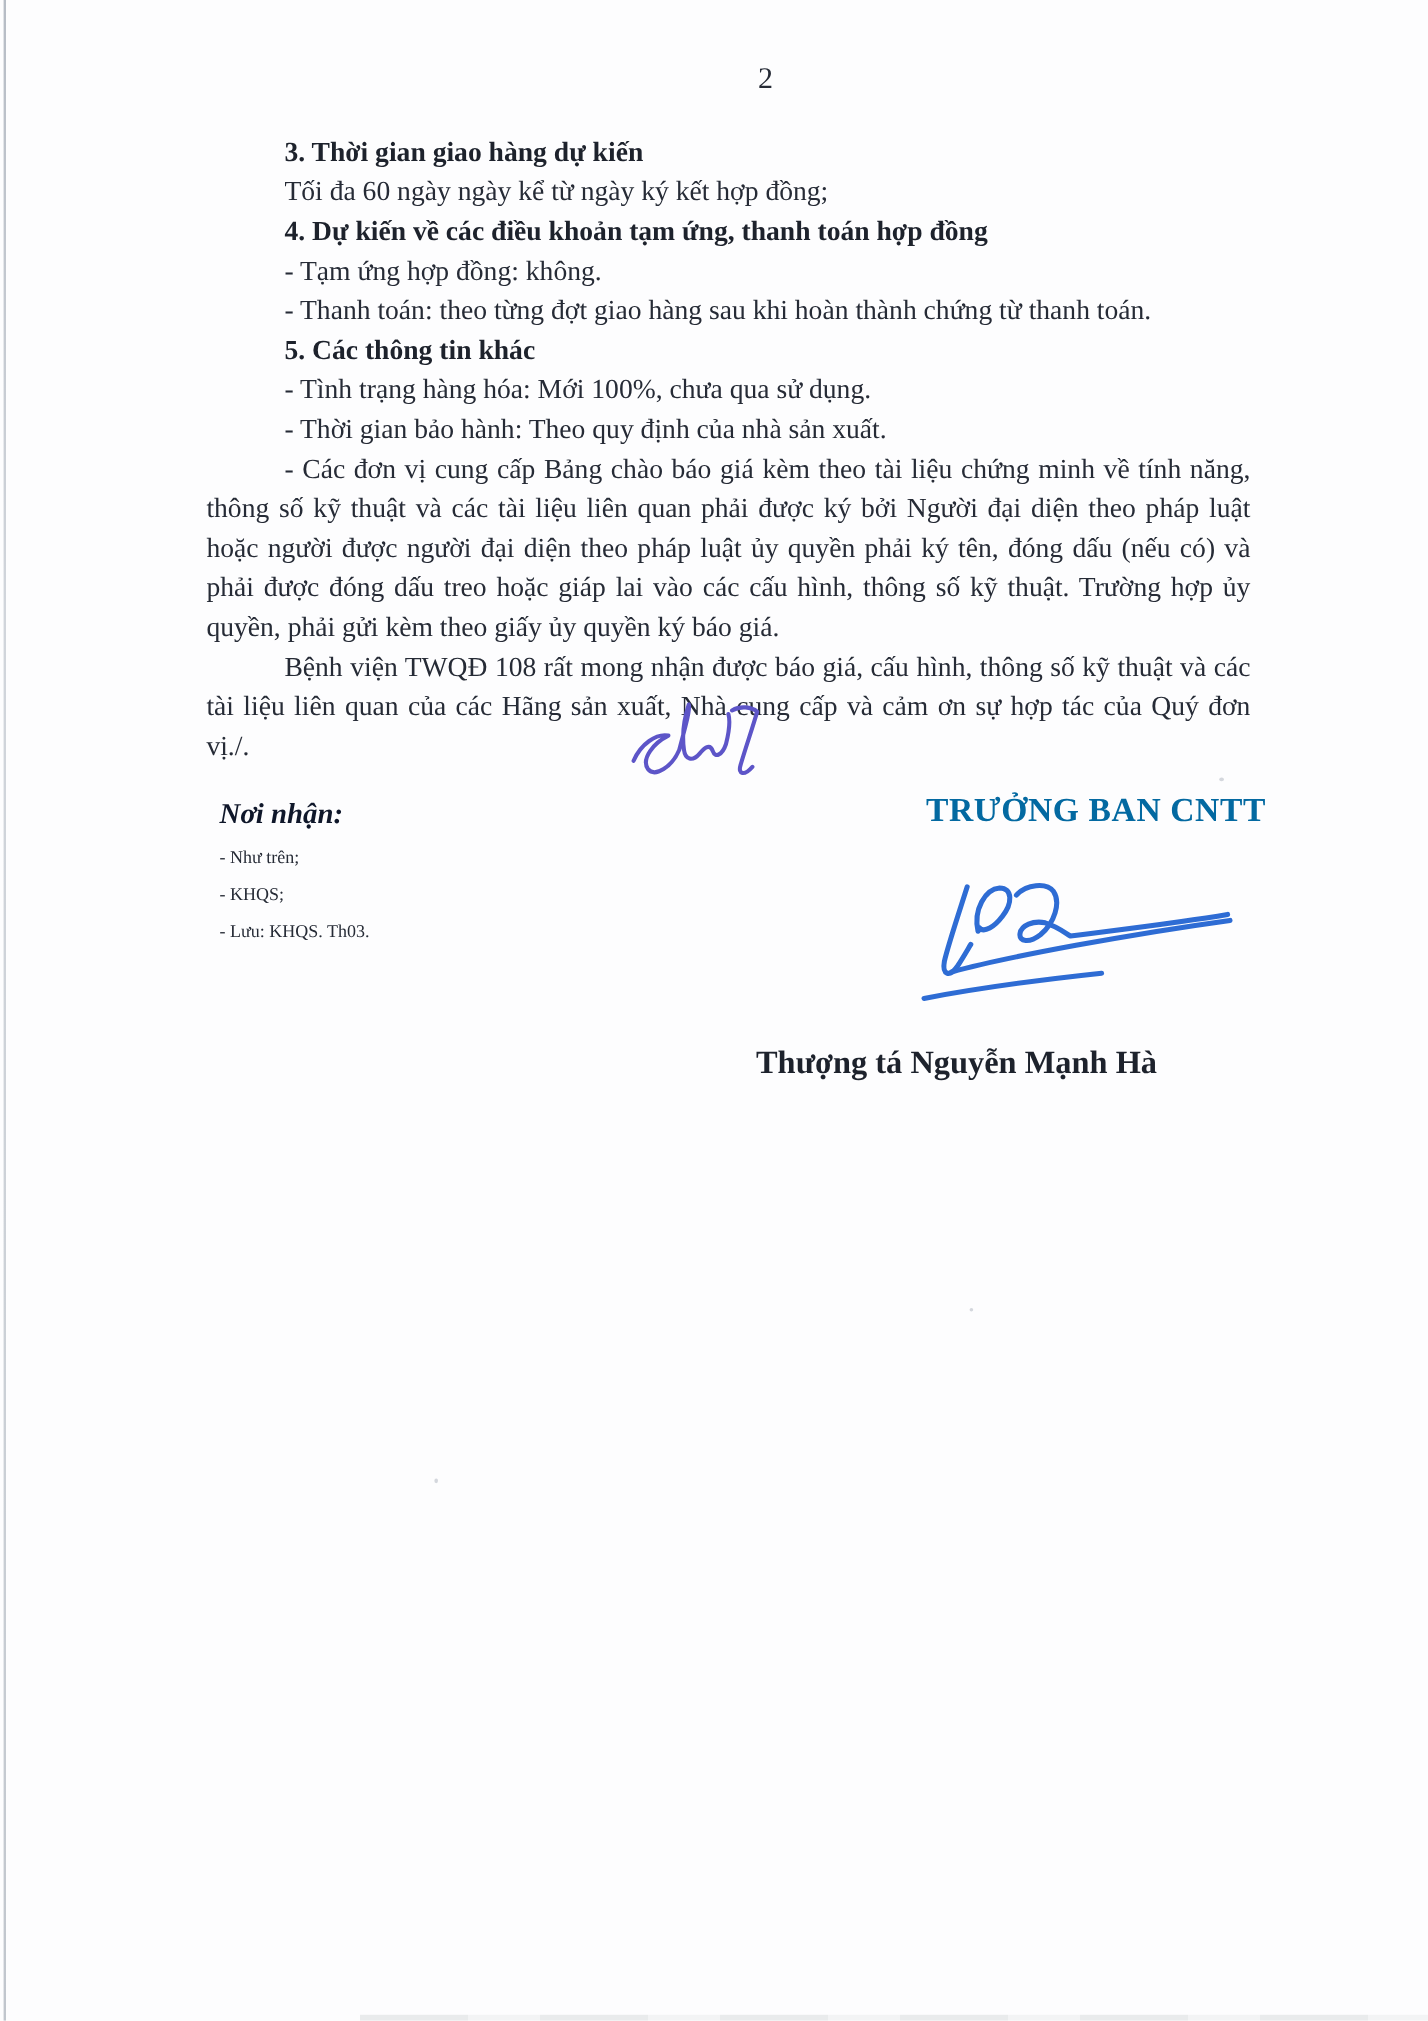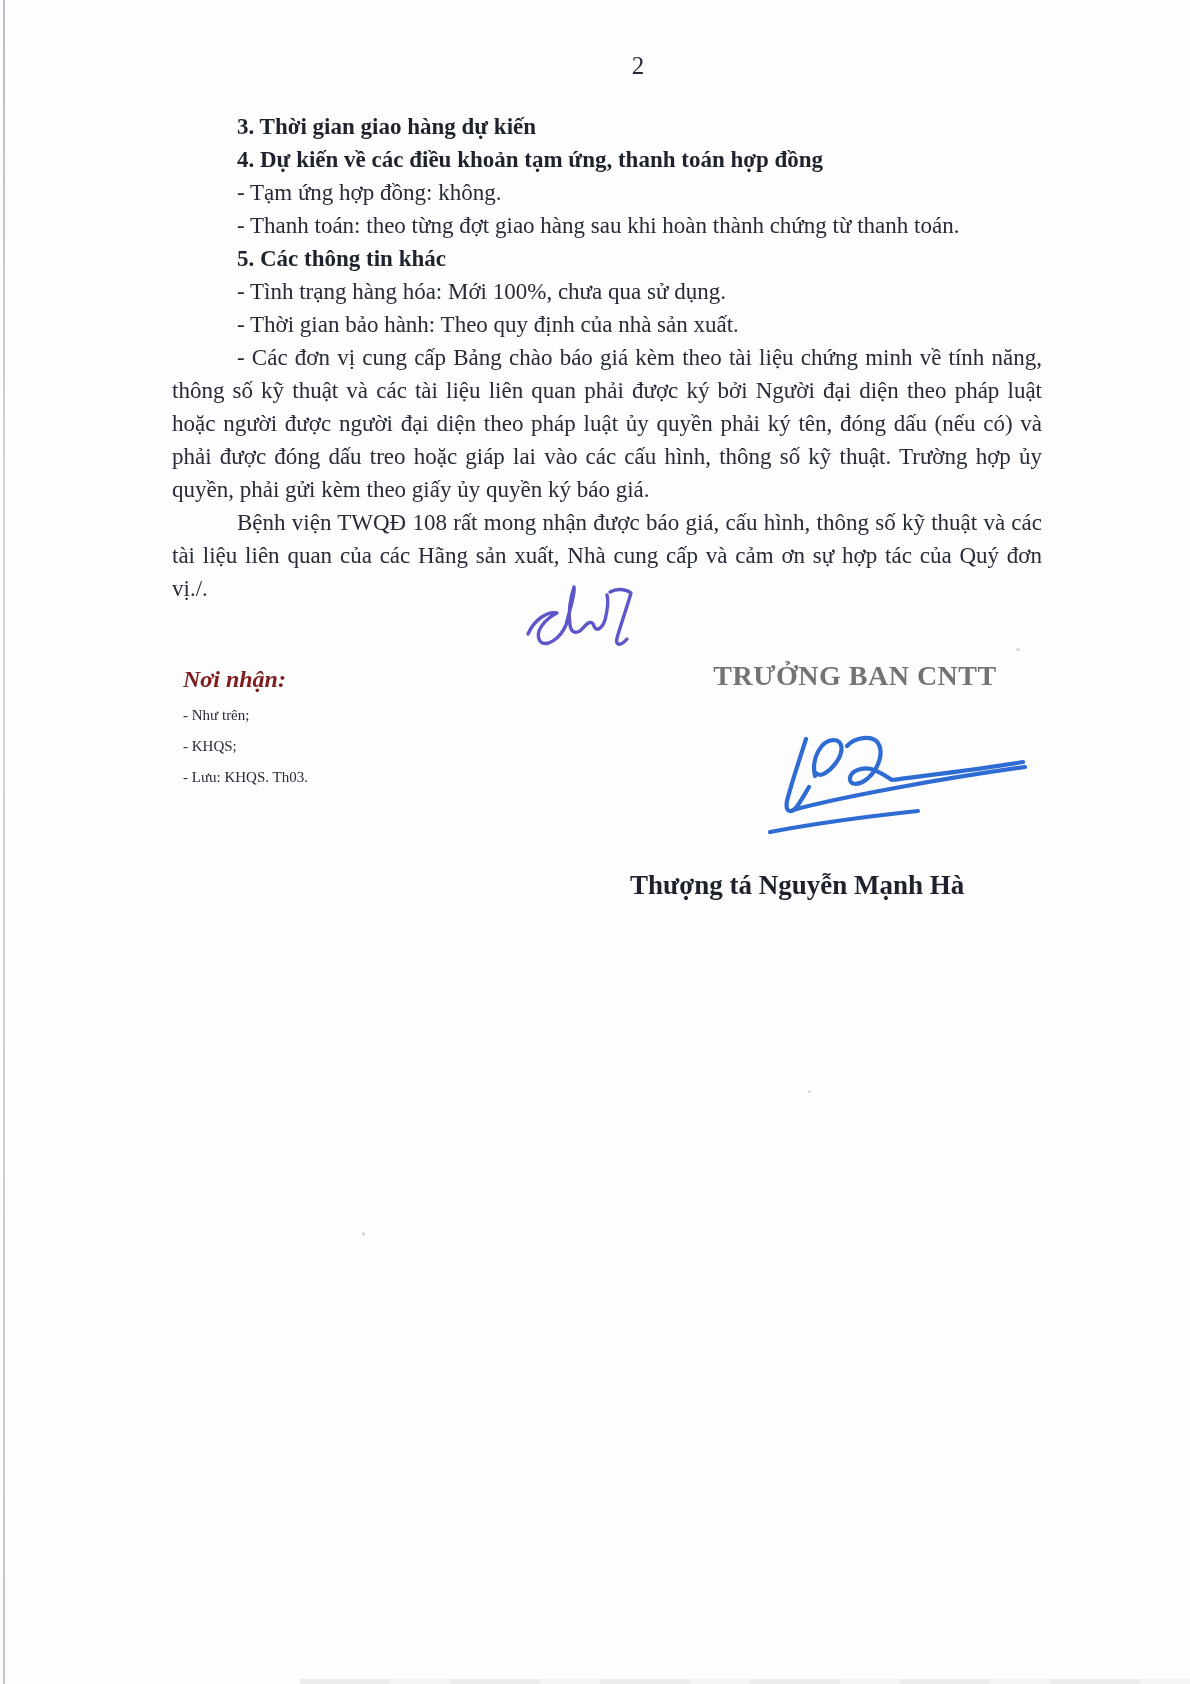--- a/index.html
+++ b/index.html
@@ -21,25 +21,25 @@
     font-size:25px;}
 
   .content{position:absolute;left:172px;top:110px;width:870px;}
   .ln{margin:0;font-size:23px;line-height:33px;text-indent:65px;}
   .just{text-align:justify;}
   .h{font-weight:bold;color:#1d222c;}
   .u{text-decoration:underline;text-underline-offset:4px;}
 
   .recipients{position:absolute;left:183px;top:666px;}
   .recipients .label{font-size:24px;font-weight:bold;font-style:italic;
-    color:#7f1d1d;margin:0 0 7px 0;}
+    color:#0f172a;margin:0 0 7px 0;}
   .recipients .item{font-size:15px;line-height:31px;margin:0;}
 
   .signer-title{position:absolute;left:655px;top:660px;width:400px;
-    text-align:center;font-size:28px;font-weight:bold;color:#737373;
+    text-align:right;font-size:28px;font-weight:bold;color:#0369a1;
     letter-spacing:.5px;}
   .signer-name{position:absolute;left:630px;top:870px;width:440px;
     font-size:27px;font-weight:bold;color:#1d222c;}
   .sig-svg{position:absolute;left:690px;top:733px;width:350px;height:105px;}
   .initials-svg{position:absolute;left:518px;top:580px;width:120px;height:76px;}
 </style>
 </head>
 <body>
 
 <div class="page">
@@ -47,20 +47,21 @@
   <div class="edge-line"></div>
   <div class="bottom-band"></div>
   <div class="speck" style="left:1016px;top:648px;width:4px;height:3px;"></div>
   <div class="speck" style="left:808px;top:1090px;width:3px;height:3px;"></div>
   <div class="speck" style="left:362px;top:1232px;width:3px;height:4px;"></div>
 
   <div class="pagenum">2</div>
 
   <div class="content">
     <p class="ln h">3. Thời gian giao hàng dự kiến</p>
+    <p class="ln">Tối đa 60 ngày ngày kể từ ngày ký kết hợp đồng;</p>
     <p class="ln h">4. Dự kiến về các điều khoản tạm ứng, thanh toán hợp đồng</p>
     <p class="ln">- Tạm ứng hợp đồng: không.</p>
     <p class="ln">- Thanh toán: theo từng đợt giao hàng sau khi hoàn thành chứng từ thanh toán.</p>
     <p class="ln h">5. Các thông tin khác</p>
     <p class="ln">- Tình trạng hàng hóa: Mới 100%, chưa qua sử dụng.</p>
     <p class="ln">- Thời gian bảo hành: Theo quy định của nhà sản xuất.</p>
     <p class="ln just">- Các đơn vị cung cấp Bảng chào báo giá kèm theo tài liệu chứng minh về tính năng, thông số kỹ thuật và các tài liệu liên quan phải được ký bởi Người đại diện theo pháp luật hoặc người được người đại diện theo pháp luật ủy quyền phải ký tên, đóng dấu (nếu có) và phải được đóng dấu treo hoặc giáp lai vào các cấu hình, thông số kỹ thuật. Trường hợp ủy quyền, phải gửi kèm theo giấy ủy quyền ký báo giá.</p>
     <p class="ln just">Bệnh viện TWQĐ 108 rất mong nhận được báo giá, cấu hình, thông số kỹ thuật và các tài liệu liên quan của các Hãng sản xuất, Nhà cung cấp và cảm ơn sự hợp tác của Quý đơn vị./.</p>
   </div>
 

